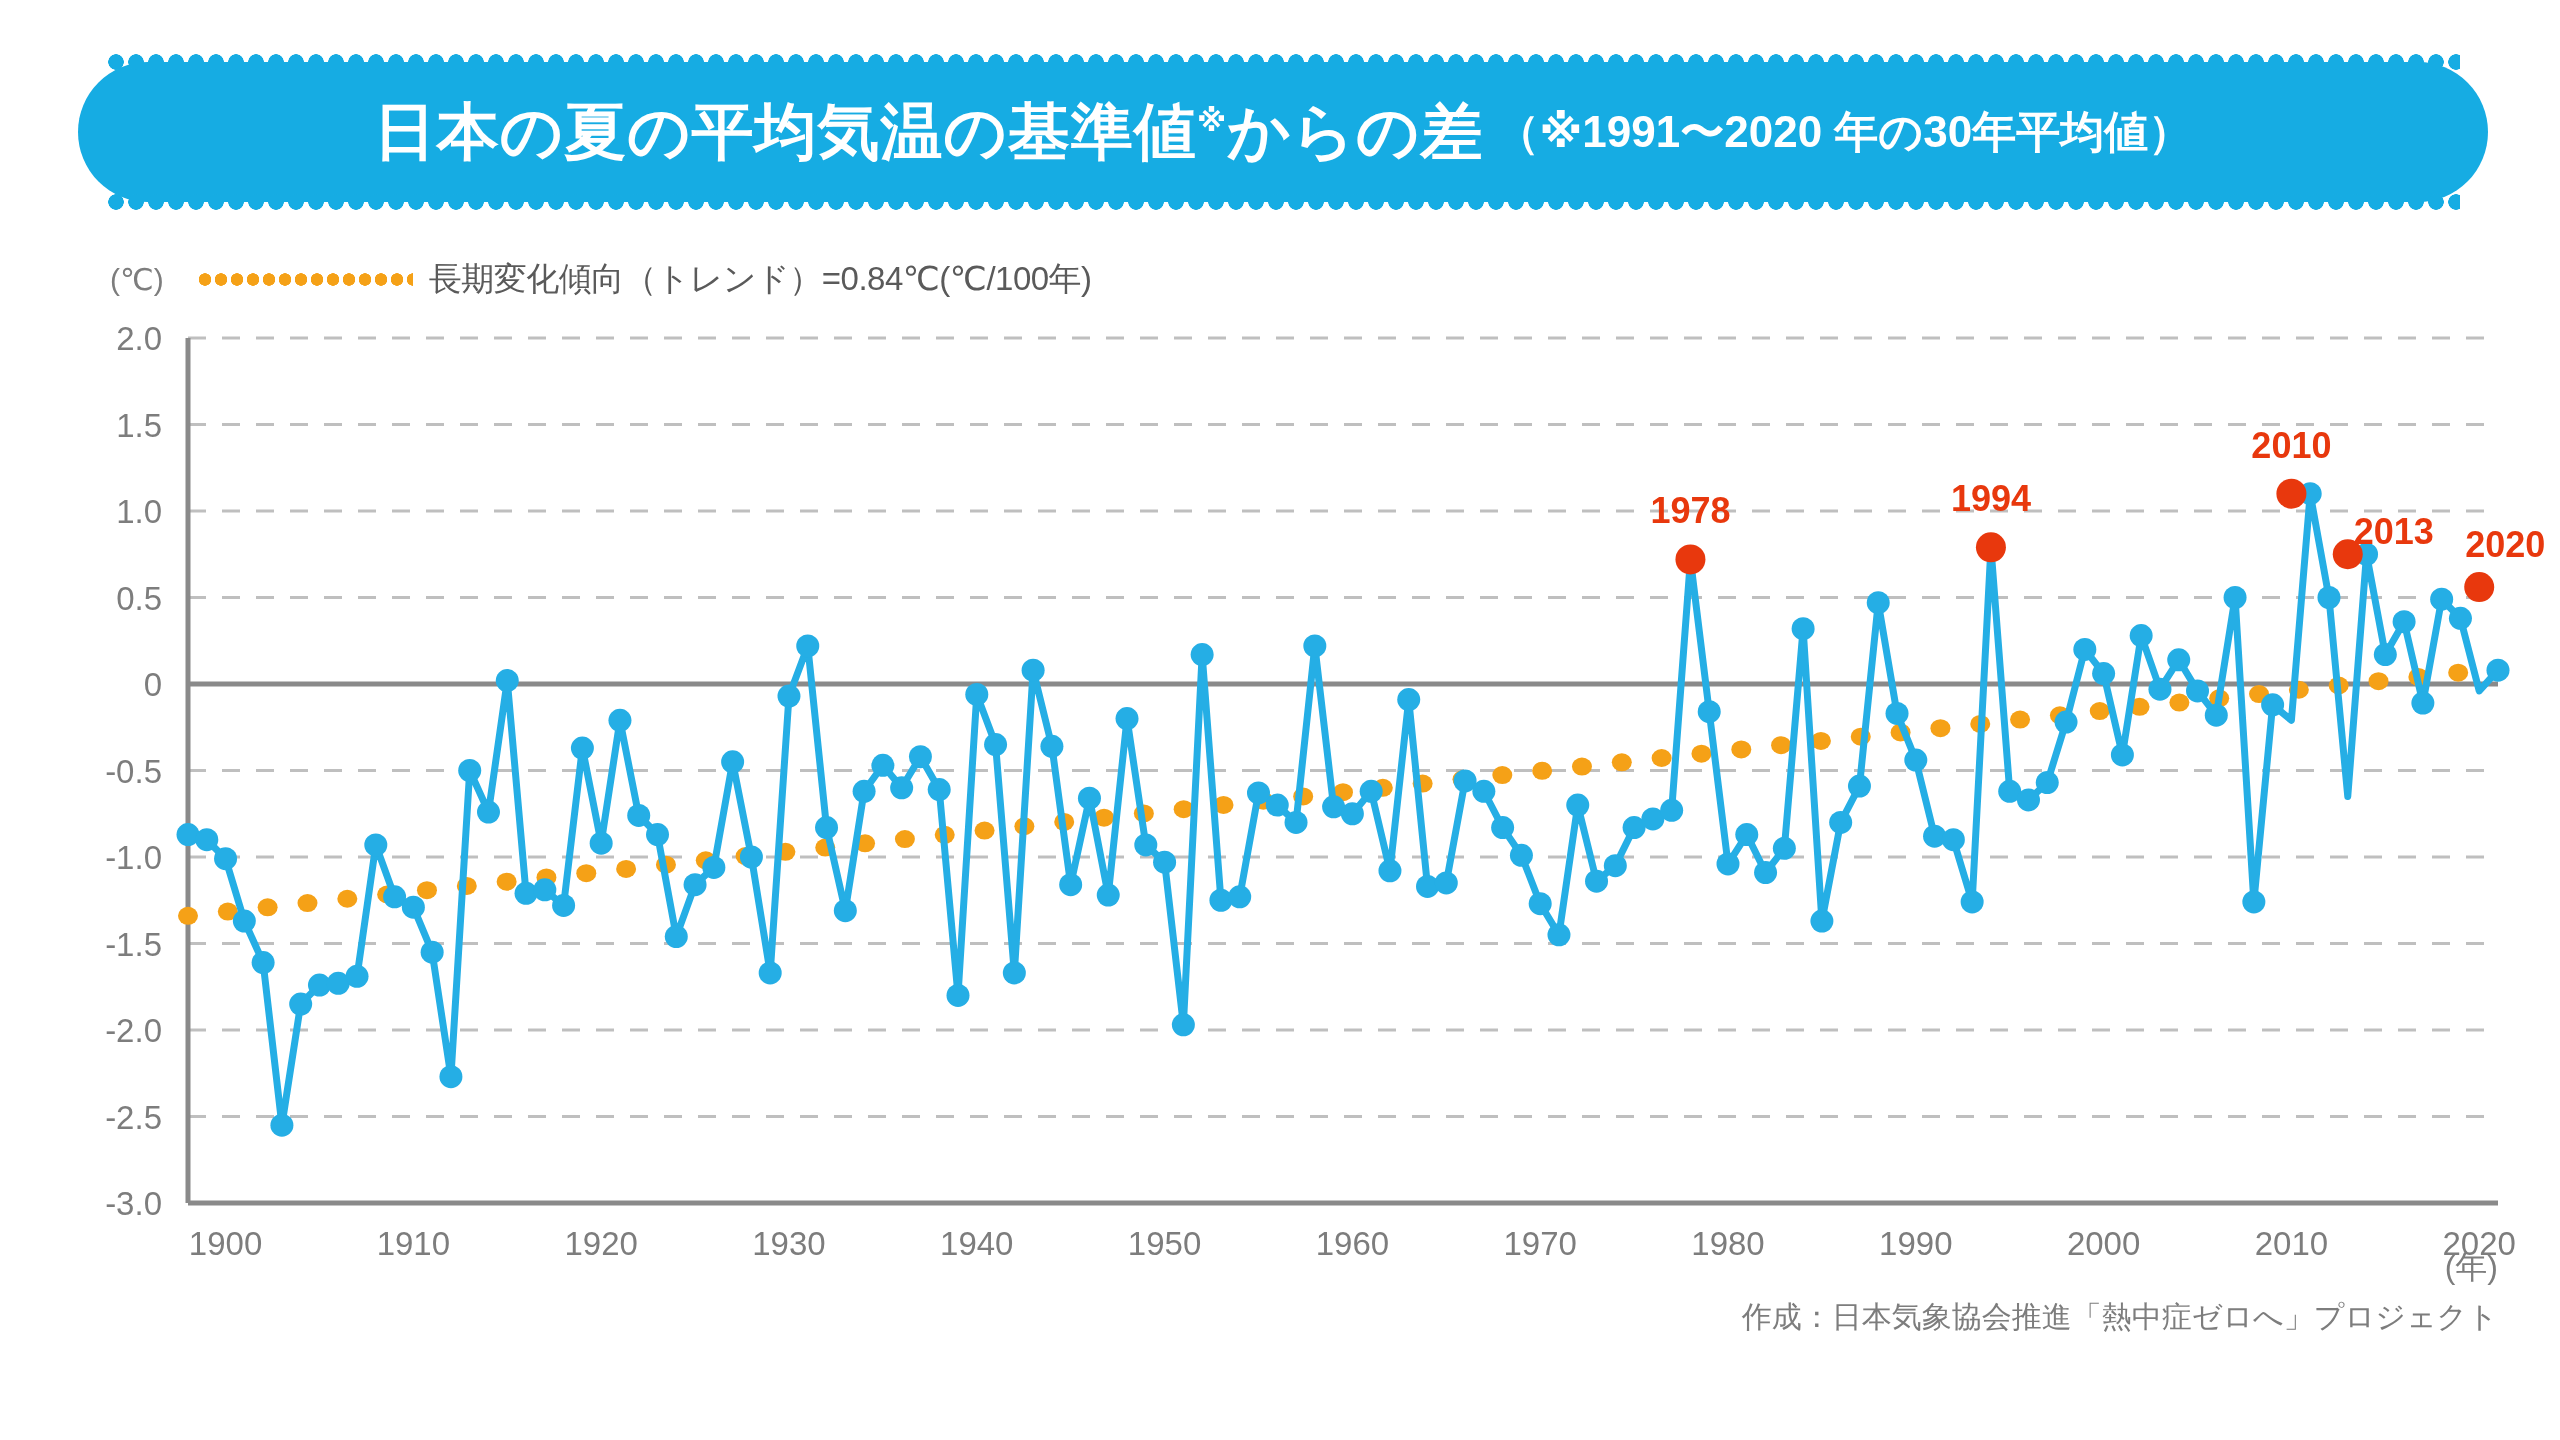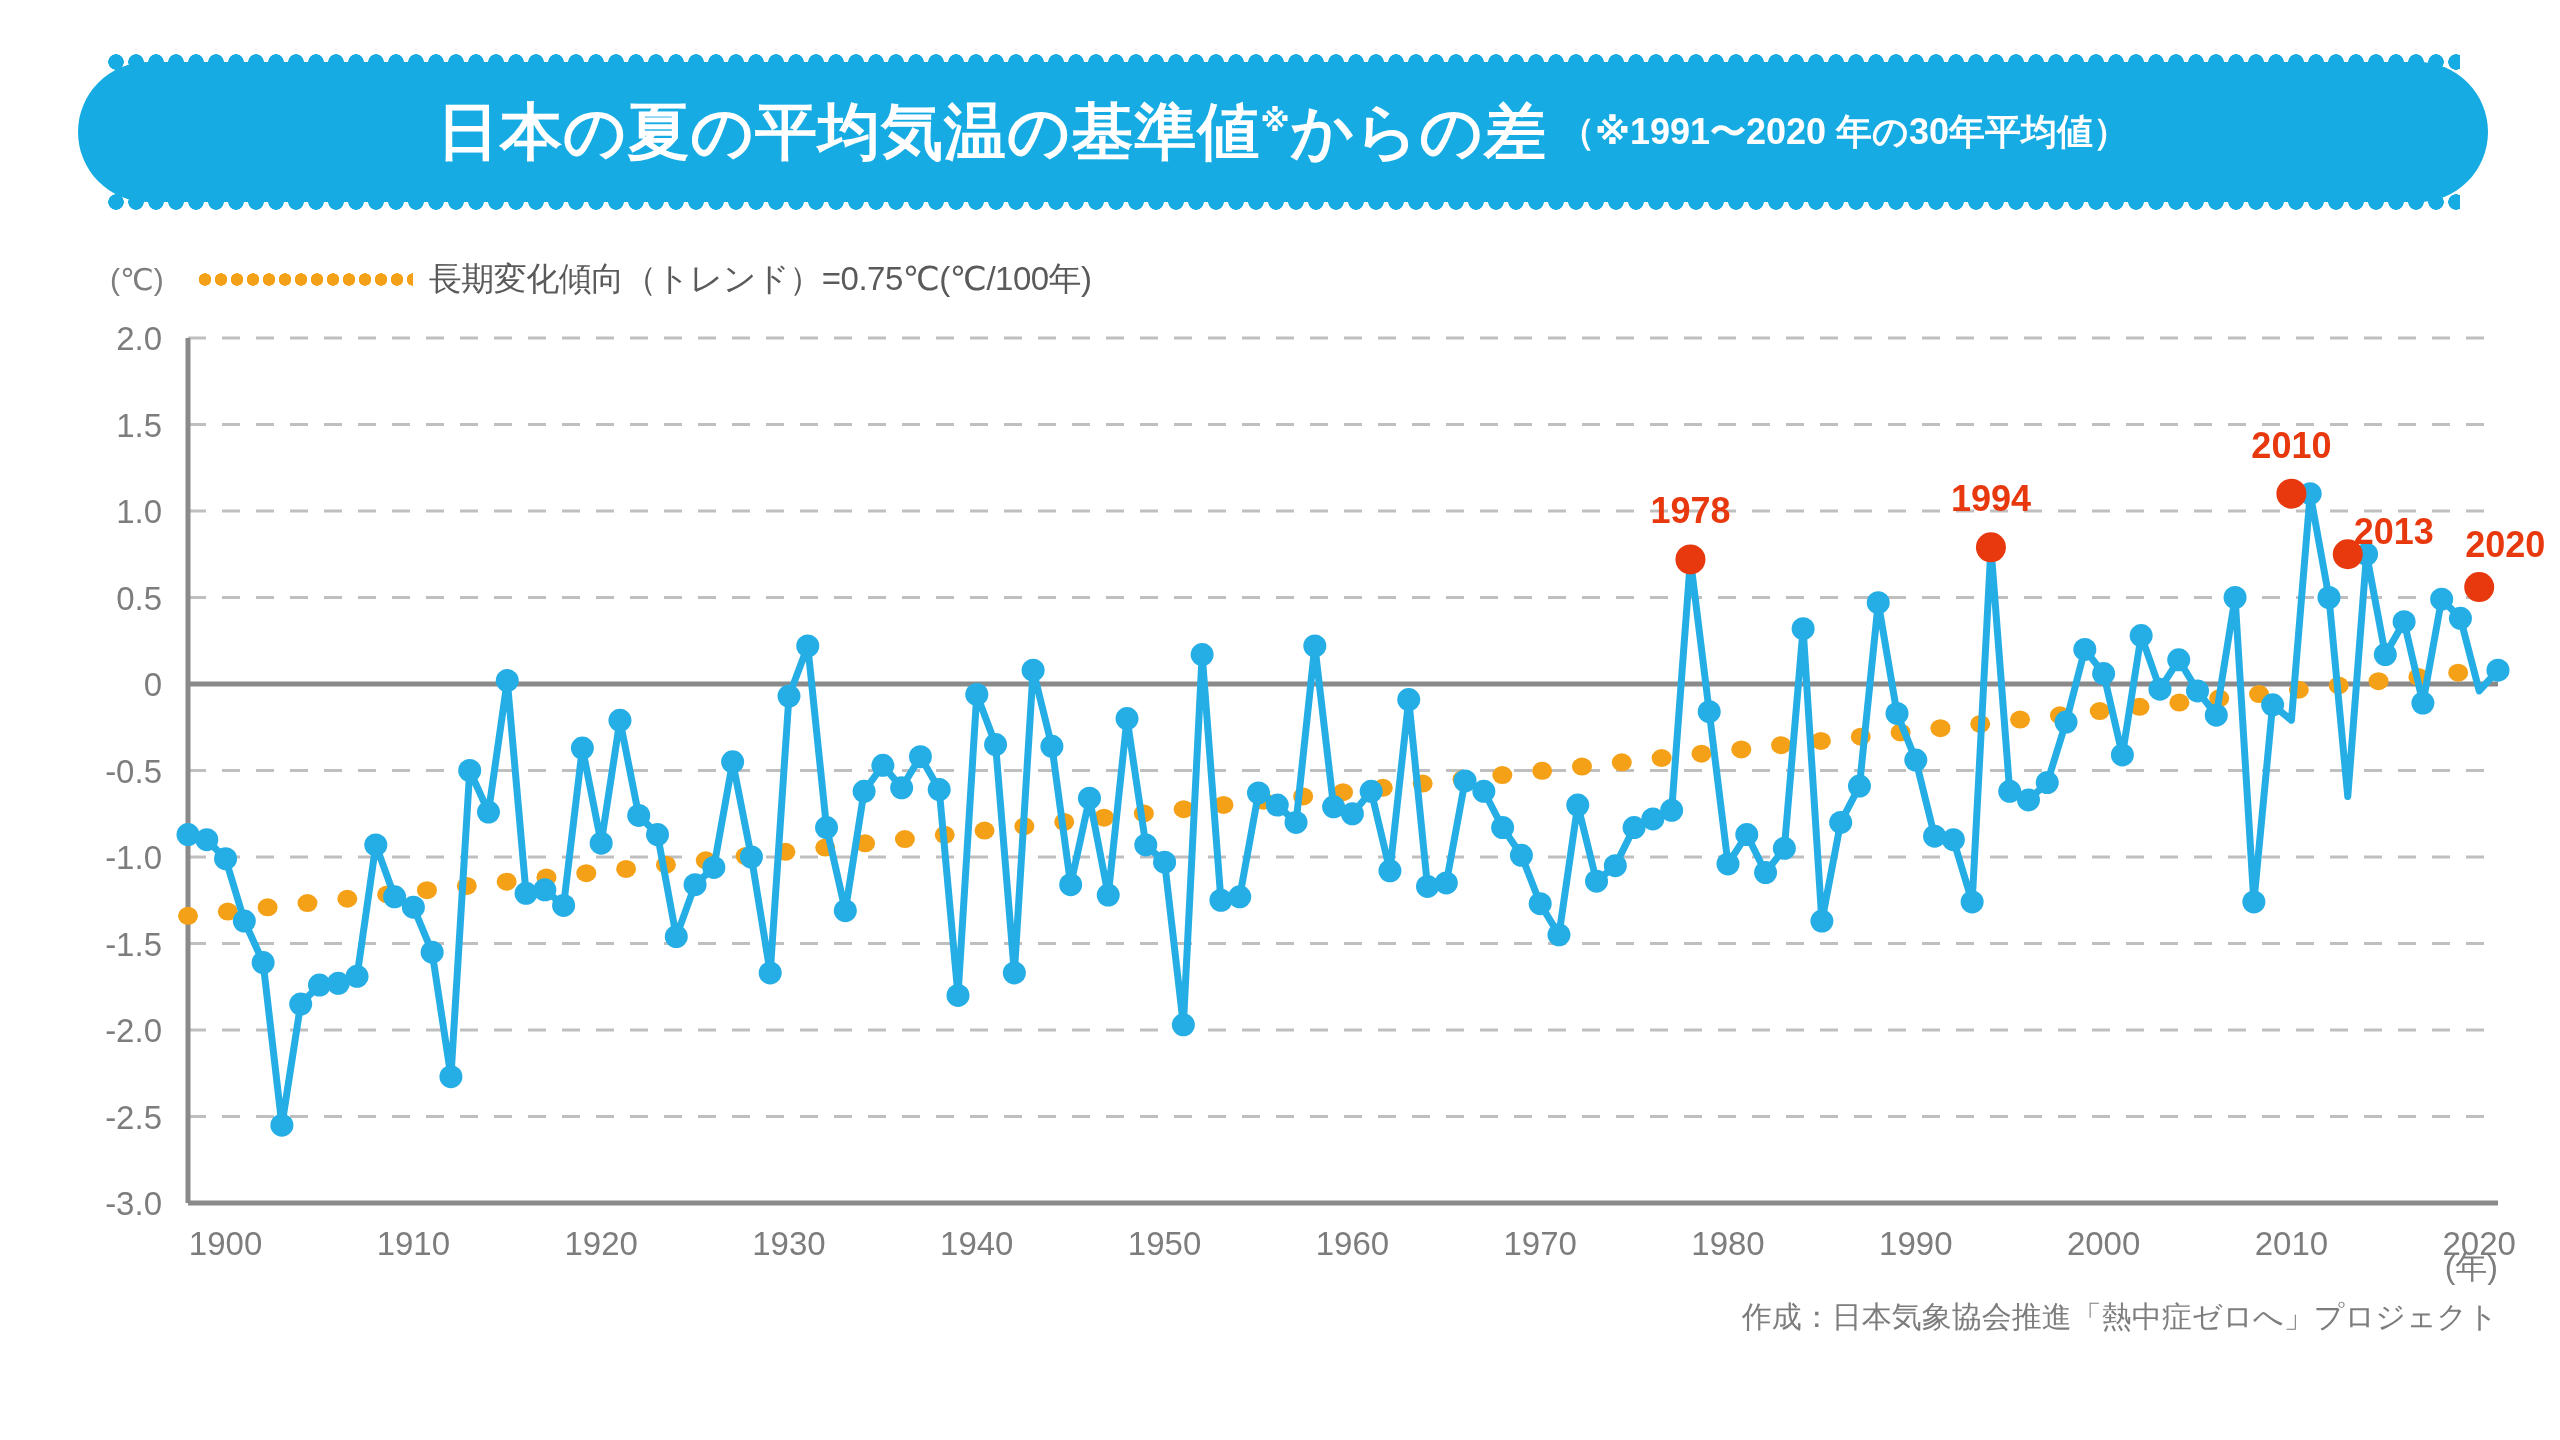--- a/index.html
+++ b/index.html
@@ -48,21 +48,21 @@
     white-space:nowrap;
     line-height:1;
   }
   #title-sup{
     font-size:30px;
     vertical-align:super;
     font-weight:700;
   }
   #title-note{
     color:#ffffff;
-    font-size:36px;
+    font-size:44px;
     font-weight:700;
     white-space:nowrap;
     line-height:1;
     margin-left:12px;
   }
 
   
   #legend{
     position:absolute;
     left:110px; top:258px;
@@ -142,21 +142,21 @@
 <body>
 
 <div id="title-banner">
   <span id="title-main"><span>日本の夏の平均気温の基準値</span><sup id="title-sup">※</sup><span>からの差</span></span>
   <span id="title-note">（※1991〜2020 年の30年平均値）</span>
 </div>
 
 <div id="legend">
   <span id="y-unit">(℃)</span>
   <span id="legend-swatch"></span>
-  <span id="legend-label">長期変化傾向（トレンド）=0.75℃(℃/100年)</span>
+  <span id="legend-label">長期変化傾向（トレンド）=0.84℃(℃/100年)</span>
 </div>
 
 <div id="plot-wrap">
   <svg id="chart-svg" width="2560" height="1440" viewBox="0 0 2560 1440" xmlns="http://www.w3.org/2000/svg">
       <g>
         <line x1="188" y1="338" x2="2498" y2="338" stroke="#bfbfbf" stroke-width="3" stroke-dasharray="18 16"></line>
         <text x="162" y="350" class="ytick-label">2.0</text>
         <line x1="188" y1="424.5" x2="2498" y2="424.5" stroke="#bfbfbf" stroke-width="3" stroke-dasharray="18 16"></line>
         <text x="162" y="436.5" class="ytick-label">1.5</text>
         <line x1="188" y1="511" x2="2498" y2="511" stroke="#bfbfbf" stroke-width="3" stroke-dasharray="18 16"></line>

